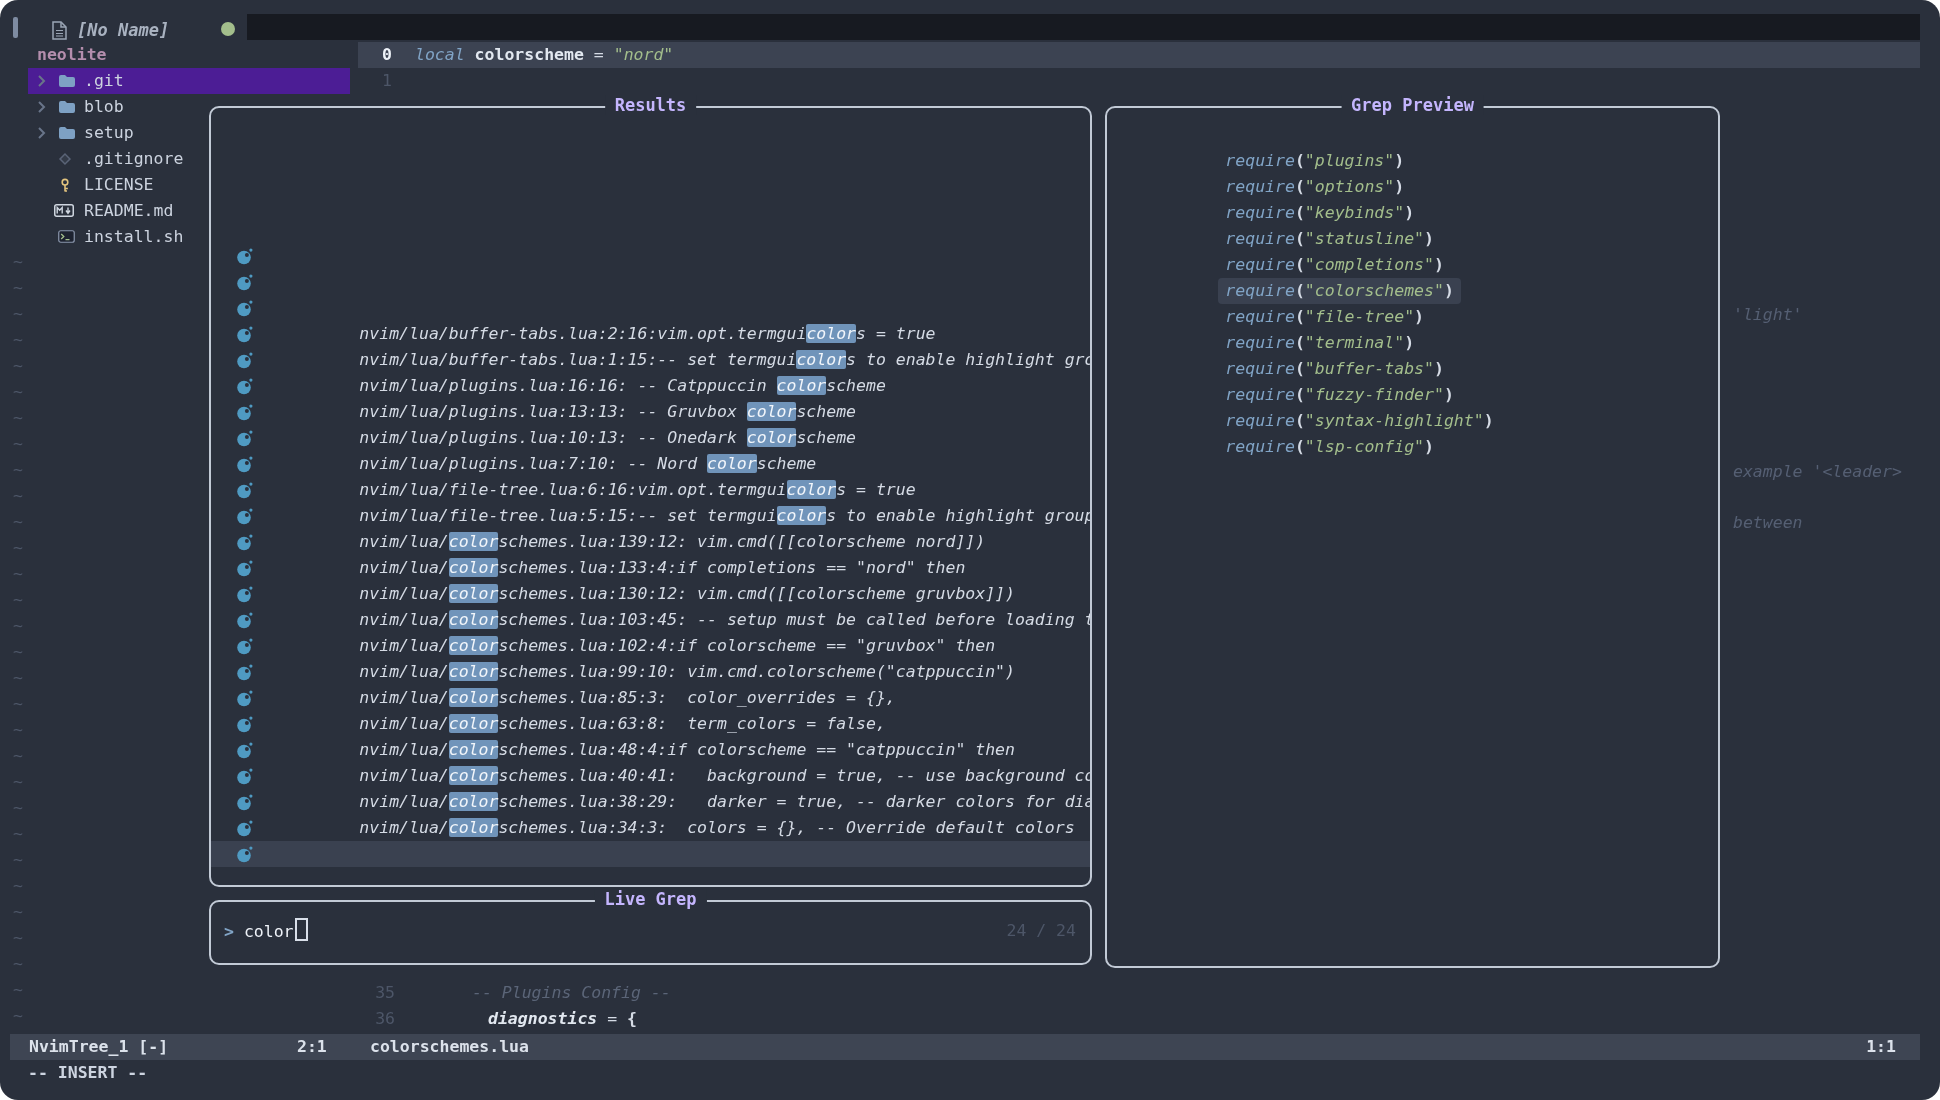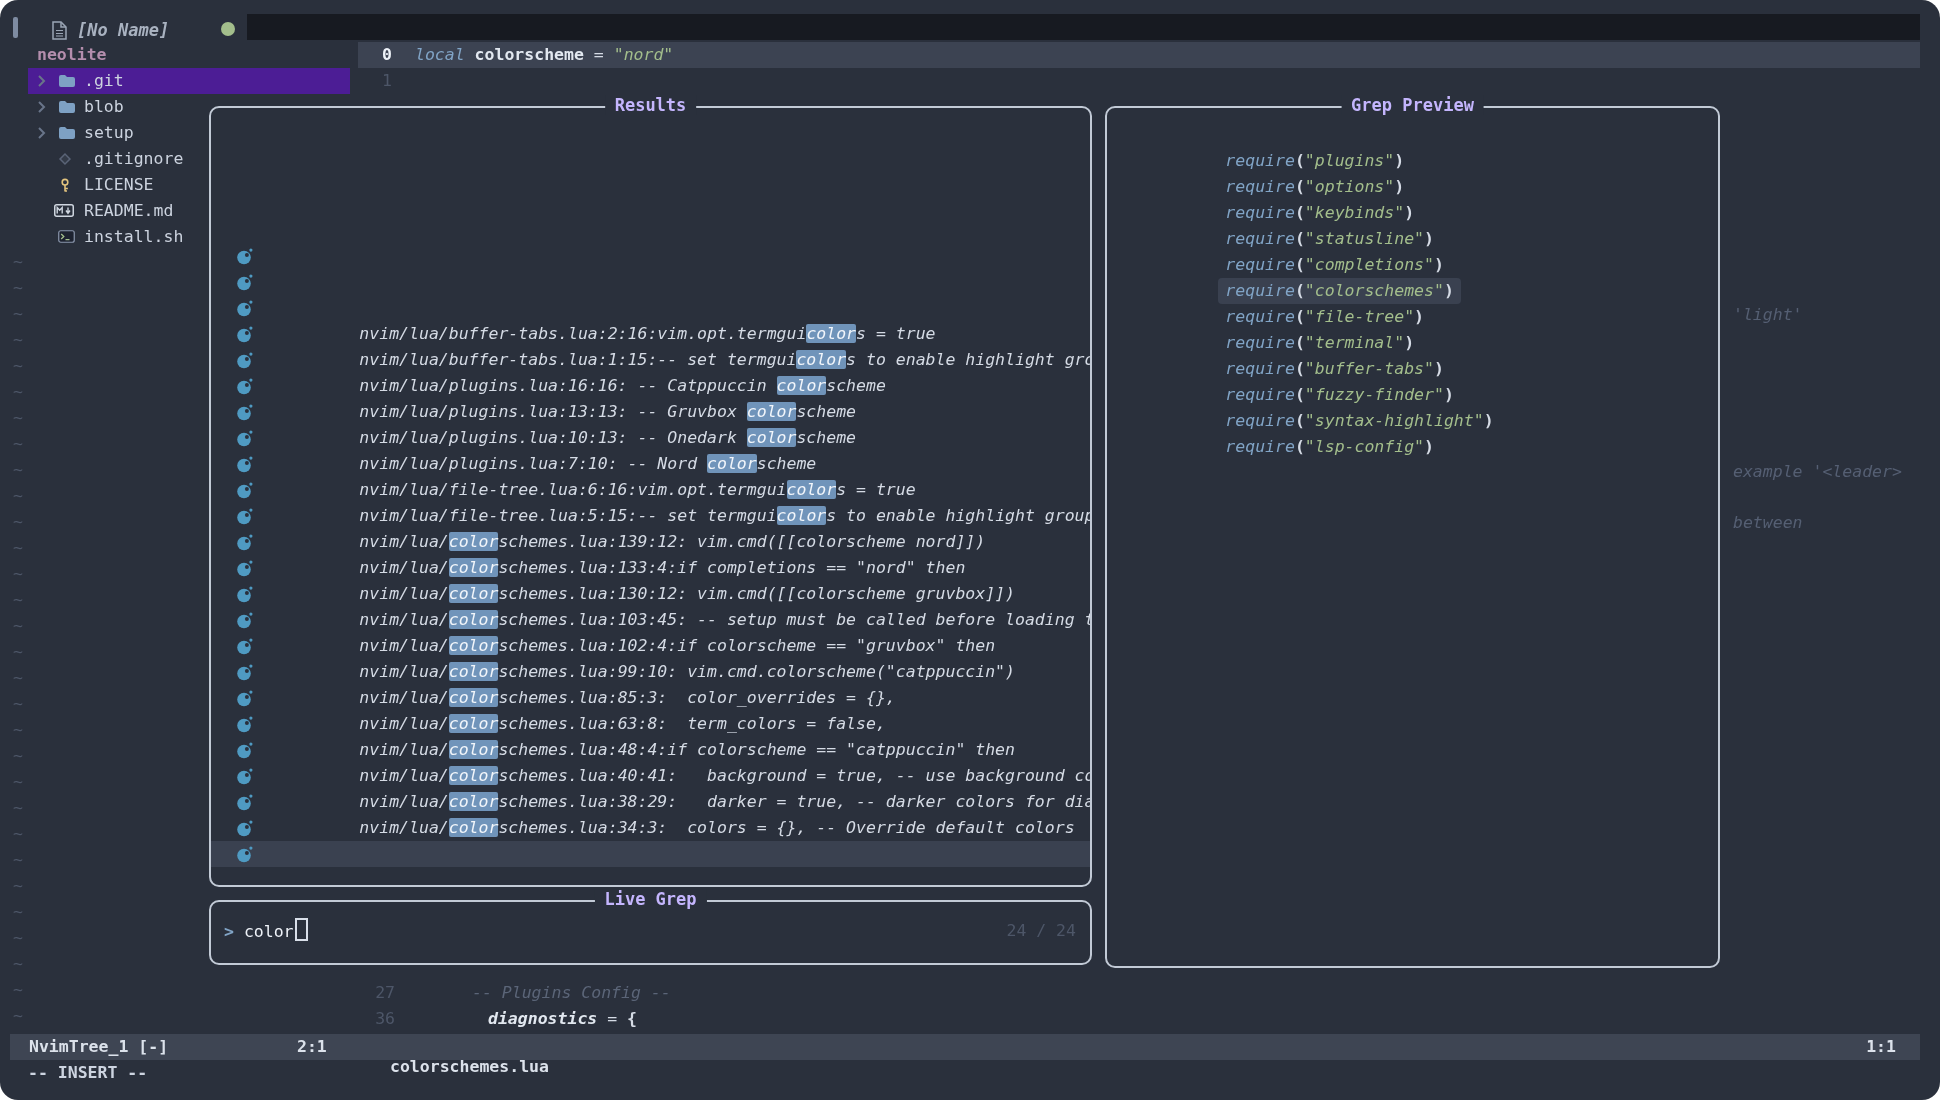--- a/index.html
+++ b/index.html
@@ -514,26 +514,26 @@
         </div>
       </div>
   </div>
 
   <div class="float-win livegrep-win">
     <span class="win-title">Live Grep</span>
     <div class="lg-row"><span class="lg-prompt">&gt;</span><span> </span><span class="lg-query">color</span><span class="lg-cursor"></span></div>
     <span class="lg-count">24 / 24</span>
   </div>
 
-  <span class="lnum" style="left:355px;top:980px;">27</span>
+  <span class="lnum" style="left:355px;top:980px;">35</span>
   <span class="codeline comment" style="left:472px;top:980px;">-- Plugins Config --</span>
   <span class="lnum" style="left:355px;top:1006px;">36</span>
   <div class="codeline" style="left:488px;top:1006px;"><span class="ident" style="font-style:italic;">diagnostics</span><span class="op"> = </span><span class="op" style="font-weight:bold;">{</span></div>
 
   <div class="statusline">
     <span class="sl-seg" style="left:19px;">NvimTree_1 [-]</span>
     <span class="sl-seg" style="left:287px;">2:1</span>
-    <span class="sl-seg" style="left:380px;margin-top:20px;">colorschemes.lua</span>
+    <span class="sl-seg" style="left:360px;">colorschemes.lua</span>
     <span class="sl-seg" style="right:24px;">1:1</span>
   </div>
   <span class="mode">-- INSERT --</span>
 
 </div>
 
 </body></html>

